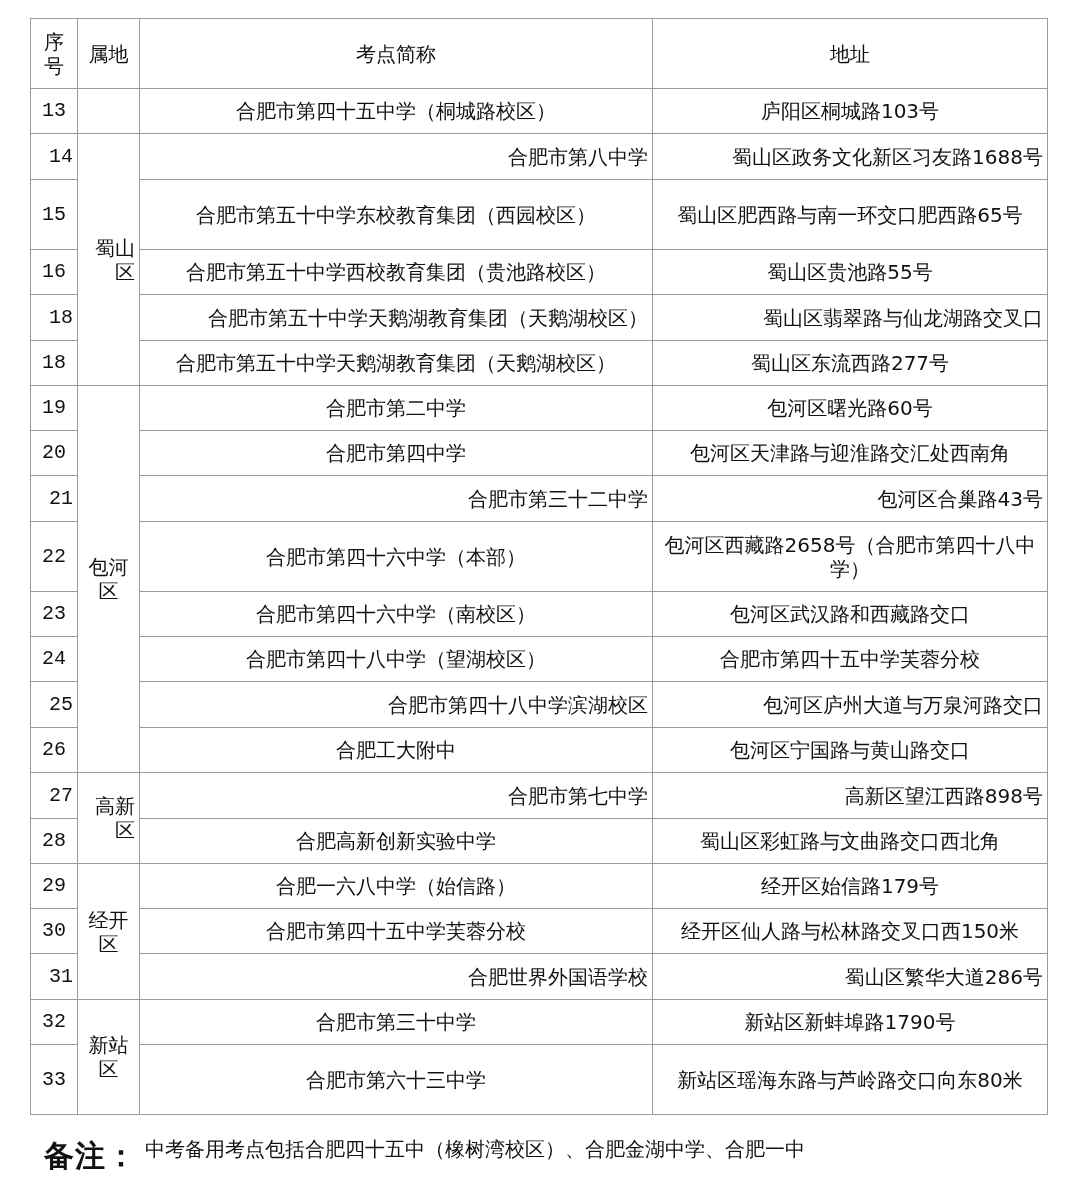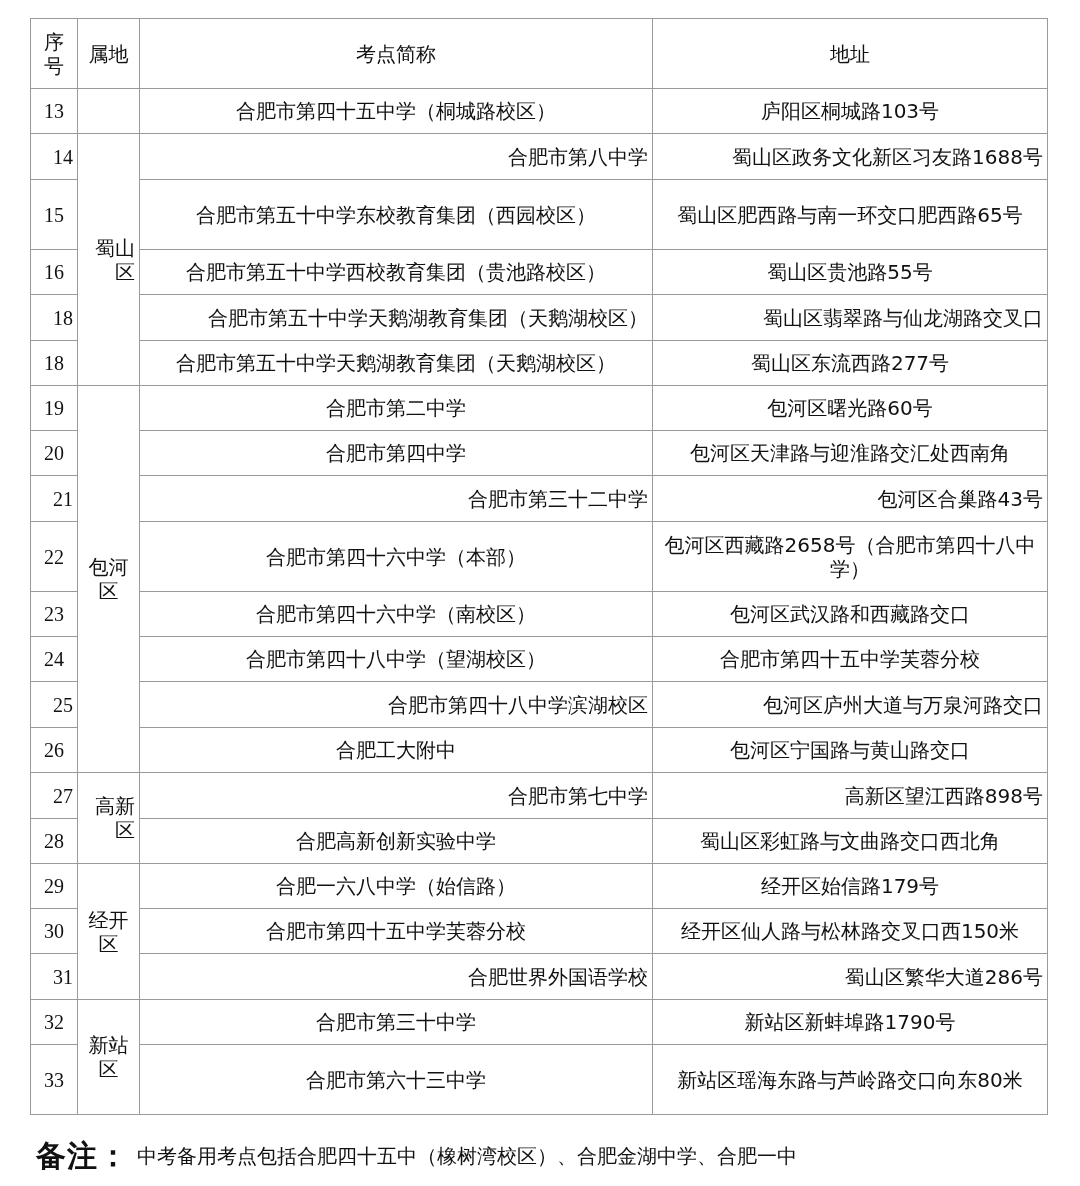--- a/index.html
+++ b/index.html
@@ -7,27 +7,27 @@
          font-family:"DejaVu Sans","Liberation Sans",sans-serif; color:#111; }
   table.exam { position:absolute; left:30px; top:18px; width:1017px;
                border-collapse:collapse; table-layout:fixed; }
   table.exam td, table.exam th { border:1px solid #9a9a9a; padding:0 4px;
                text-align:center; vertical-align:middle; font-weight:normal;
                font-size:20px; line-height:24px; }
   col.c-no { width:47px; } col.c-dist { width:62px; }
   col.c-name { width:513px; } col.c-addr { width:395px; }
   th { height:69px; }
   th.no { line-height:24px; padding:0 2px; }
-  td.no { font-family:Liberation Serif, serif; font-size:19px; }
+  td.no { font-family:Liberation Mono, monospace; font-size:19px; }
   td.dist { line-height:24px; padding:0 6px; }
   tr.h45 td { height:44px; }
   tr.h46 td { height:45px;text-align:right; }
   tr.h70 td { height:69px; }
-  .note { position:absolute; left:36px; top:1136px; white-space:nowrap;
-          display:flex; align-items:center; }
+  .note { position:absolute; left:44px; top:1136px; white-space:nowrap;
+          display:flex; align-items:flex-start; }
   .note-label { font-size:30px; font-weight:bold; letter-spacing:1px; }
   .note-text { font-size:20px; margin-left:8px; }
 </style>
 </head>
 <body>
 
 <table class="exam">
   <colgroup>
       <col class="c-no">
       <col class="c-dist">

